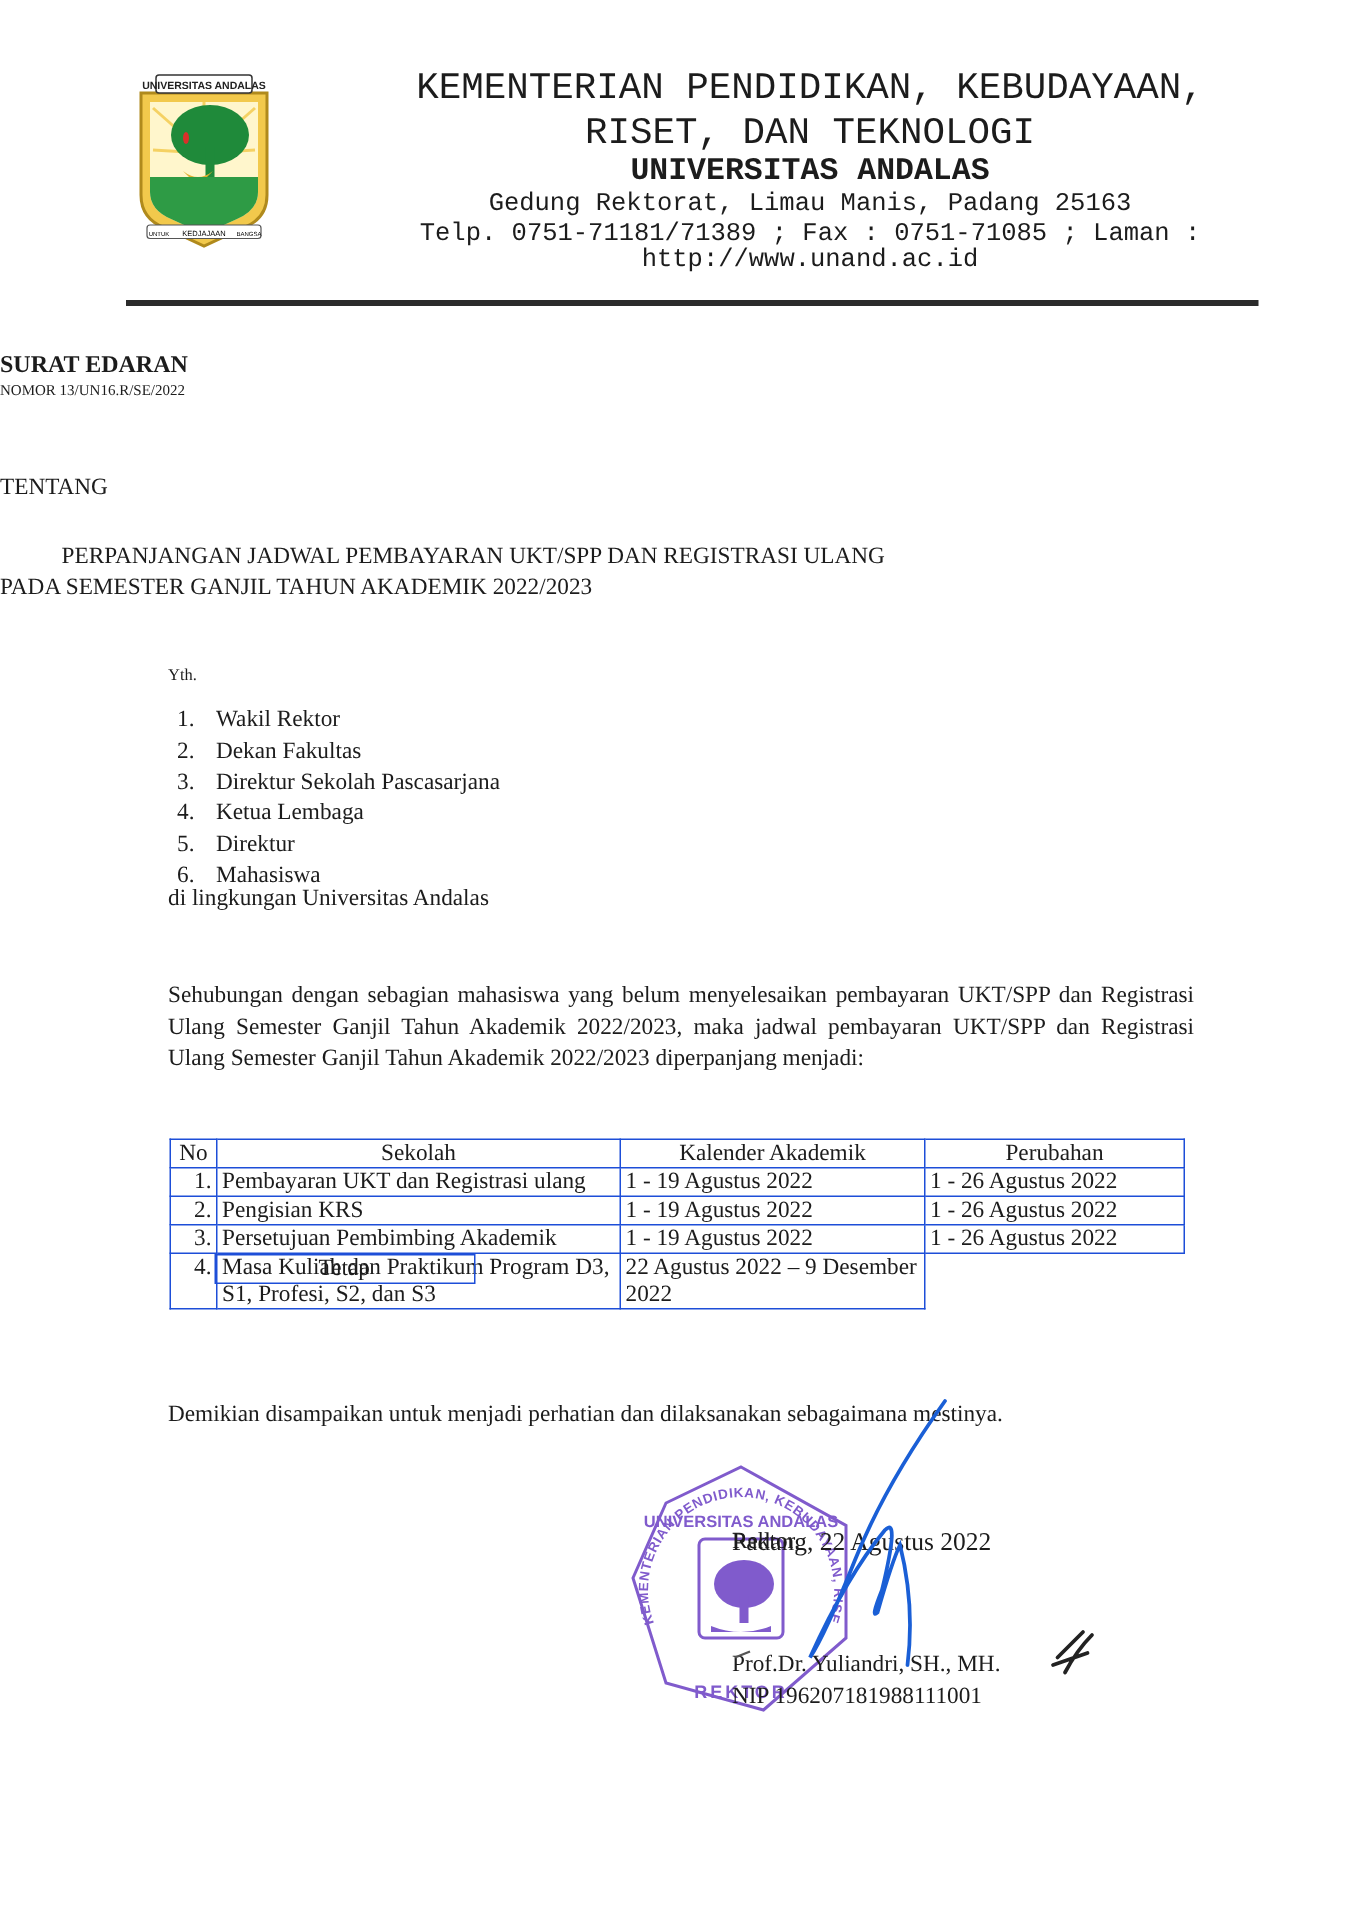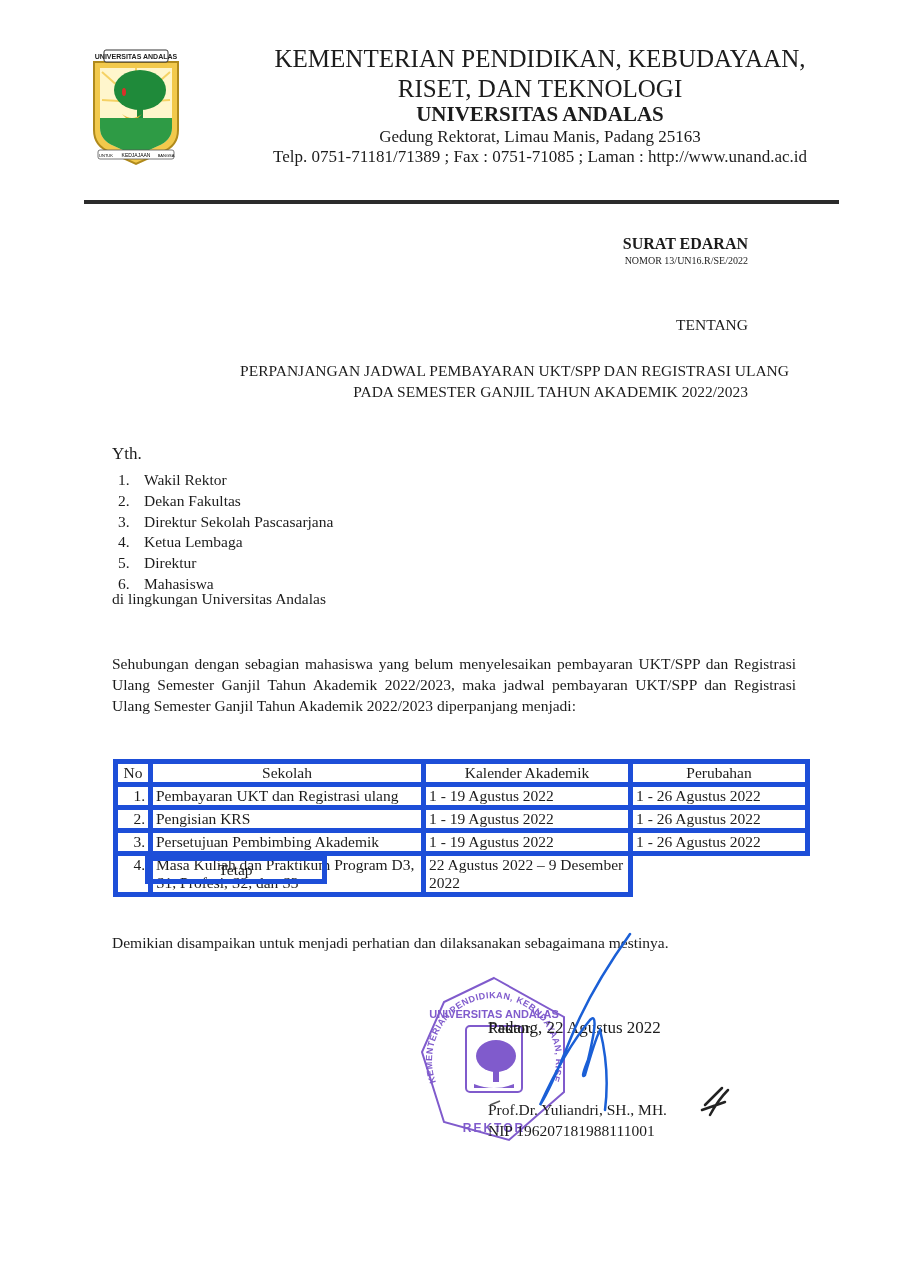--- a/index.html
+++ b/index.html
@@ -1,45 +1,45 @@
 <!DOCTYPE html>
 <html><head>
 <meta charset="utf-8">
 <style>
   html, body { margin: 0; padding: 0; background: #ffffff; }
   body { width: 900px; height: 1272px; position: relative; overflow: hidden;
          font-family: "Liberation Serif", "DejaVu Serif", serif; color: #1c1c1c; }
   .abs { position: absolute; }
   
   #logo { left: 86px; top: 42px; width: 100px; height: 126px; }
-  .kop { position: absolute; left: 220px; width: 640px; text-align: center; line-height: 1; }
+  .kop { position: absolute; left: 220px; width: 640px; text-align: center; line-height: 1; font-family: Liberation Mono, monospace; }
   #kop1 { top: 46px; font-size: 25px; }
   #kop2 { top: 76px; font-size: 25px; }
   #kop3 { top: 104px; font-size: 21px; font-weight: bold; }
   #kop4 { top: 128px; font-size: 17px; }
   #kop5 { top: 148px; font-size: 17px; }
   #rule { left: 84px; top: 200px; width: 755px; height: 4px; background: #2b2b2b; }
   
-  .center { position: absolute; left: 0; width: 748px; text-align: right; }
+  .center { position: absolute; left: 0; width: 748px; text-align: left; }
   #title { top: 235px; font-size: 16px; font-weight: bold; }
   #nomor { top: 255px; font-size: 10px; }
   #tentang { top: 316px; font-size: 15.5px; }
   #perihal1 { top: 362px; font-size: 15.5px; padding-left: 41px; }
   #perihal2 { top: 383px; font-size: 15.5px; }
   
-  #yth { left: 112px; top: 444px; font-size: 17px; }
+  #yth { left: 112px; top: 444px; font-size: 11px; }
   #recipients { left: 112px; top: 464px; margin: 6px; padding: 0; list-style: none; font-size: 15.5px; }
   #recipients li { height: 20.8px; line-height: 20.8px; white-space: nowrap; }
   #recipients .num { display: inline-block; width: 26px; }
   #lingkungan { left: 112px; top: 590px; font-size: 15.5px; }
   
   #para { left: 112px; top: 654px; width: 684px; font-size: 15.5px; line-height: 20.8px; text-align: justify; }
   
   #sched { position: absolute; left: 113px; top: 759px; border-collapse: collapse; font-size: 15.5px; line-height: 18px; }
-  #sched th, #sched td { border: 5px solid #1d4ed8; padding: 0 3px; vertical-align: top; font-weight: normal; }
+  #sched th, #sched td { border: 1px solid #1d4ed8; padding: 0 3px; vertical-align: top; font-weight: normal; }
   #sched th { text-align: center; }
   #sched td.no { text-align: right; width: 24px; }
   #sched td.keg { width: 262px; }
   #sched td.kal { width: 196px; }
   #sched td.per { width: 166px; margin-left: 29px; }
   #sched td.center { text-align: center; }
   
   #closing { left: 112px; top: 934px; font-size: 15.5px; }
   #place { left: 488px; top: 998px; font-size: 17px; margin-top: 20px; }
   #role { left: 488px; top: 1019px; font-size: 15.5px; }

